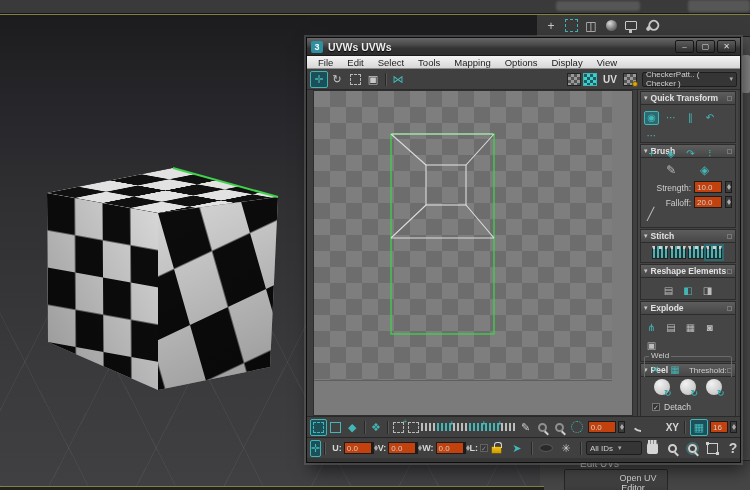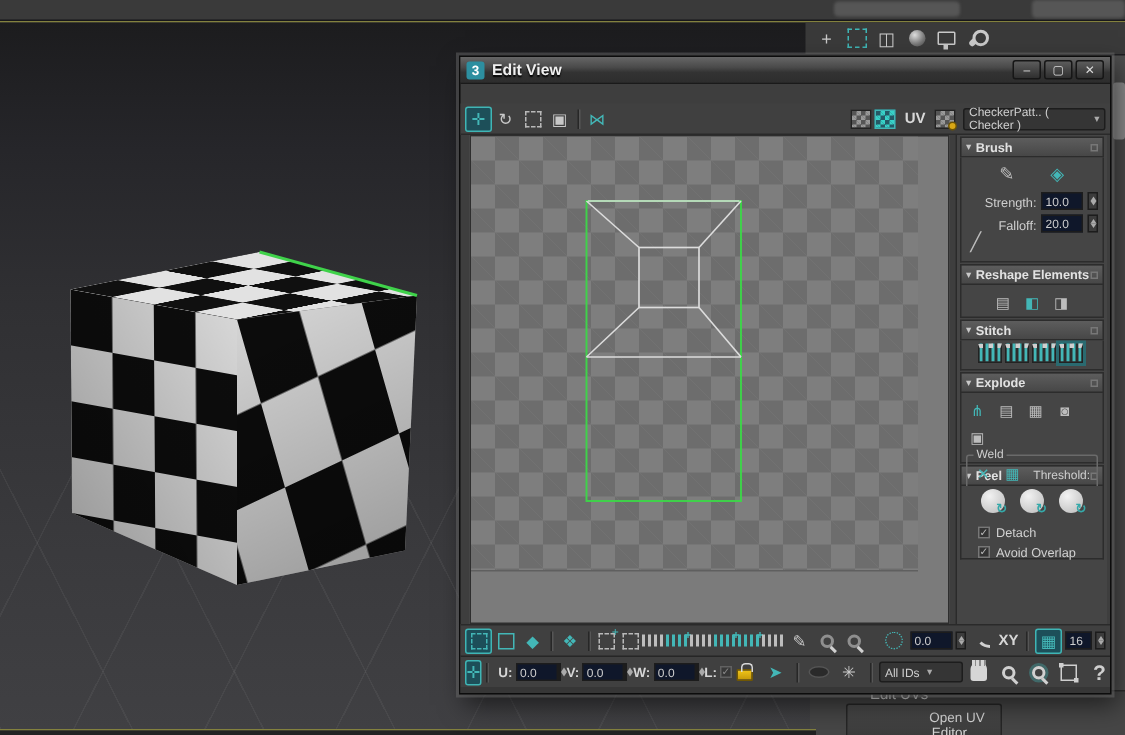--- a/index.html
+++ b/index.html
@@ -64,21 +64,21 @@
   #sidepanel{left:330px;top:52px;width:101px;height:326px;background:#454545;border-left:1px solid #2a2a2a;padding:1px 2px;}
   .roll{margin-bottom:1px;}
   .roll-h{height:14px;background:linear-gradient(#5d5d5d,#474747);border:1px solid #2c2c2c;display:flex;align-items:center;padding:0 3px;color:#e2e2e2;font-size:8.5px;font-weight:bold;}
   .roll-h .arr{font-size:7px;margin-right:3px;color:#c9c9c9;}
   .roll-h .pin{margin-left:auto;width:5px;height:5px;border:1px solid #777;}
   .roll-b{background:#454545;border:1px solid #2c2c2c;border-top:none;padding:2px 3px;position:relative;}
   .mini{width:15px;height:14px;display:inline-flex;align-items:center;justify-content:center;font-size:10px;color:#bdbdbd;}
   .mini.teal{color:#43b7b7;}
   .mini.hl{background:#2a6a70;border:1px solid #43b7b7;border-radius:2px;}
   .lblrow{display:flex;align-items:flex-end;justify-content:flex-end;gap:3px;margin:3px 0;font-size:8.5px;color:#cfcfcf;}
-  .spin{min-width:28px;height:12px;background:#0f172a;border:1px solid #1c1c1c;color:#cfcfcf;font-size:8px;display:inline-flex;align-items:center;padding:0 2px;}
+  .spin{min-width:28px;height:12px;background:#c2410c;border:1px solid #1c1c1c;color:#cfcfcf;font-size:8px;display:inline-flex;align-items:center;padding:0 2px;}
   .ud{width:7px;height:12px;display:inline-block;position:relative;background:#3c3c3c;border:1px solid #1c1c1c;}
   .ud::before{content:"";position:absolute;left:1px;top:2px;border-left:2.5px solid transparent;border-right:2.5px solid transparent;border-bottom:3px solid #aaa;}
   .ud::after{content:"";position:absolute;left:1px;bottom:2px;border-left:2.5px solid transparent;border-right:2.5px solid transparent;border-top:3px solid #aaa;}
   .peel-c{width:16px;height:16px;border-radius:50%;background:radial-gradient(circle at 35% 30%,#f2f2f2,#b9b9b9);position:relative;display:inline-block;margin:0 3px;}
   .peel-c i{position:absolute;right:-2px;bottom:-3px;font-style:normal;font-size:9px;color:#35a9a9;font-weight:bold;}
   .cbrow{display:flex;align-items:center;gap:4px;font-size:8.5px;color:#d2d2d2;margin:3px 0 1px 8px;}
   .cb{width:8px;height:8px;background:#333;border:1px solid #777;color:#bbb;font-size:7px;line-height:8px;text-align:center;font-style:normal;}
   .weldbox{border:1px solid #6a6a6a;border-radius:2px;margin-top:3px;padding:2px 3px;position:relative;}
   .weldbox .legend{position:absolute;top:-6px;left:4px;background:#454545;padding:0 2px;font-size:8px;color:#cfcfcf;}
   .stitch-i{width:16px;height:13px;background:repeating-linear-gradient(90deg,#43b7b7 0 2px,#2d2d2d 2px 4px);border:1px solid #222;border-top:3px dotted #cfcfcf;display:inline-block;margin-right:2px;}
@@ -184,28 +184,38 @@
 <div class="abs" id="cmd-bottom"></div>
 <div class="abs" id="cmd-rollout">Edit UVs</div>
 <button class="abs" id="open-uv-btn">Open UV Editor ...</button>
 <div class="abs" id="yellow-bottom"></div>
 <div class="abs" id="below-strip"></div>
 
 <div class="abs" id="uvw">
 
   <div class="abs" id="titlebar">
     <span id="app-ico">3</span>
-    <span id="title-text">Edit View</span>
+    <span id="title-text">UVWs UVWs</span>
     <span id="winbtns">
       <span class="wbtn">–</span>
       <span class="wbtn">▢</span>
       <span class="wbtn">✕</span>
     </span>
   </div>
 
+  <div class="abs" id="menubar">
+    <span class="menu-item">File</span>
+    <span class="menu-item">Edit</span>
+    <span class="menu-item">Select</span>
+    <span class="menu-item">Tools</span>
+    <span class="menu-item">Mapping</span>
+    <span class="menu-item">Options</span>
+    <span class="menu-item">Display</span>
+    <span class="menu-item">View</span>
+  </div>
 
   <div class="abs" id="toolbar">
     <span class="tile active teal">✛</span>
     <span class="tile">↻</span>
     <span class="tile">
         <span class="dashsq"></span>
       </span>
     <span class="tile">▣</span>
     <span class="sep"></span>
     <span class="tile teal">⋈</span>
@@ -234,20 +244,38 @@
         <line x1="77" y1="147" x2="112" y2="114"></line>
         <line x1="180" y1="147" x2="152" y2="114"></line>
         <line x1="77" y1="147" x2="180" y2="147"></line>
         <line x1="78" y1="43" x2="179" y2="43"></line>
       </g>
     </svg>
   </div>
 
   <div class="abs" id="sidepanel">
 
+    <div class="roll">
+      <div class="roll-h">
+          <span class="arr">▾</span>
+          <span>Quick Transform</span>
+          <span class="pin"></span>
+        </div>
+      <div class="roll-b" style="height:38px;">
+        <span class="mini hl teal">◉</span>
+        <span class="mini teal">⋯</span>
+        <span class="mini teal">∥</span>
+        <span class="mini teal">↶</span>
+        <span class="mini teal">⋯</span><br>
+        <span class="mini teal">+</span>
+        <span class="mini teal">◈</span>
+        <span class="mini teal">↷</span>
+        <span class="mini teal">⁝</span>
+      </div>
+    </div>
 
     <div class="roll">
       <div class="roll-h">
           <span class="arr">▾</span>
           <span>Brush</span>
           <span class="pin"></span>
         </div>
       <div class="roll-b" style="height:70px;">
         <div style="text-align:center;">
           <span class="mini" style="font-size:12px;">✎</span>
@@ -267,38 +295,38 @@
               <span>20.0</span>
             </span>
             <span class="ud"></span>
           </div>
       </div>
     </div>
 
     <div class="roll">
       <div class="roll-h">
           <span class="arr">▾</span>
+          <span>Stitch</span>
+          <span class="pin"></span>
+        </div>
+      <div class="roll-b" style="height:20px;text-align:center;">
+        <span class="stitch-i"></span><span class="stitch-i"></span><span class="stitch-i"></span><span class="stitch-i on"></span>
+      </div>
+    </div>
+
+    <div class="roll">
+      <div class="roll-h">
+          <span class="arr">▾</span>
           <span>Reshape Elements</span>
           <span class="pin"></span>
         </div>
       <div class="roll-b" style="height:22px;text-align:center;">
         <span class="mini">▤</span>
         <span class="mini teal">◧</span>
         <span class="mini">◨</span>
-      </div>
-    </div>
-
-    <div class="roll">
-      <div class="roll-h">
-          <span class="arr">▾</span>
-          <span>Stitch</span>
-          <span class="pin"></span>
-        </div>
-      <div class="roll-b" style="height:20px;text-align:center;">
-        <span class="stitch-i"></span><span class="stitch-i"></span><span class="stitch-i"></span><span class="stitch-i on"></span>
       </div>
     </div>
 
     <div class="roll">
       <div class="roll-h">
           <span class="arr">▾</span>
           <span>Explode</span>
           <span class="pin"></span>
         </div>
       <div class="roll-b" style="height:47px;">
@@ -399,21 +427,21 @@
       <span class="tile">
           <span class="dcircle"></span>
         </span>
       <span class="spin">
           <span>0.0</span>
         </span>
         <span class="ud"></span>
       <span class="tile">
           <span class="curve"></span>
         </span>
-      <span style="font-size:10px;font-weight:bold;color:#d6d6d6;">XY</span>
+      <span style="font-size:10px;font-weight:bold;color:#d6d6d6;margin-left:19px;">XY</span>
       <span class="sep"></span>
       <span class="tile blue teal">▦</span>
       <span class="spin" style="min-width:18px;">
           <span>16</span>
         </span>
         <span class="ud"></span>
     </span>
   </div>
 
   <div class="abs" id="row2">

